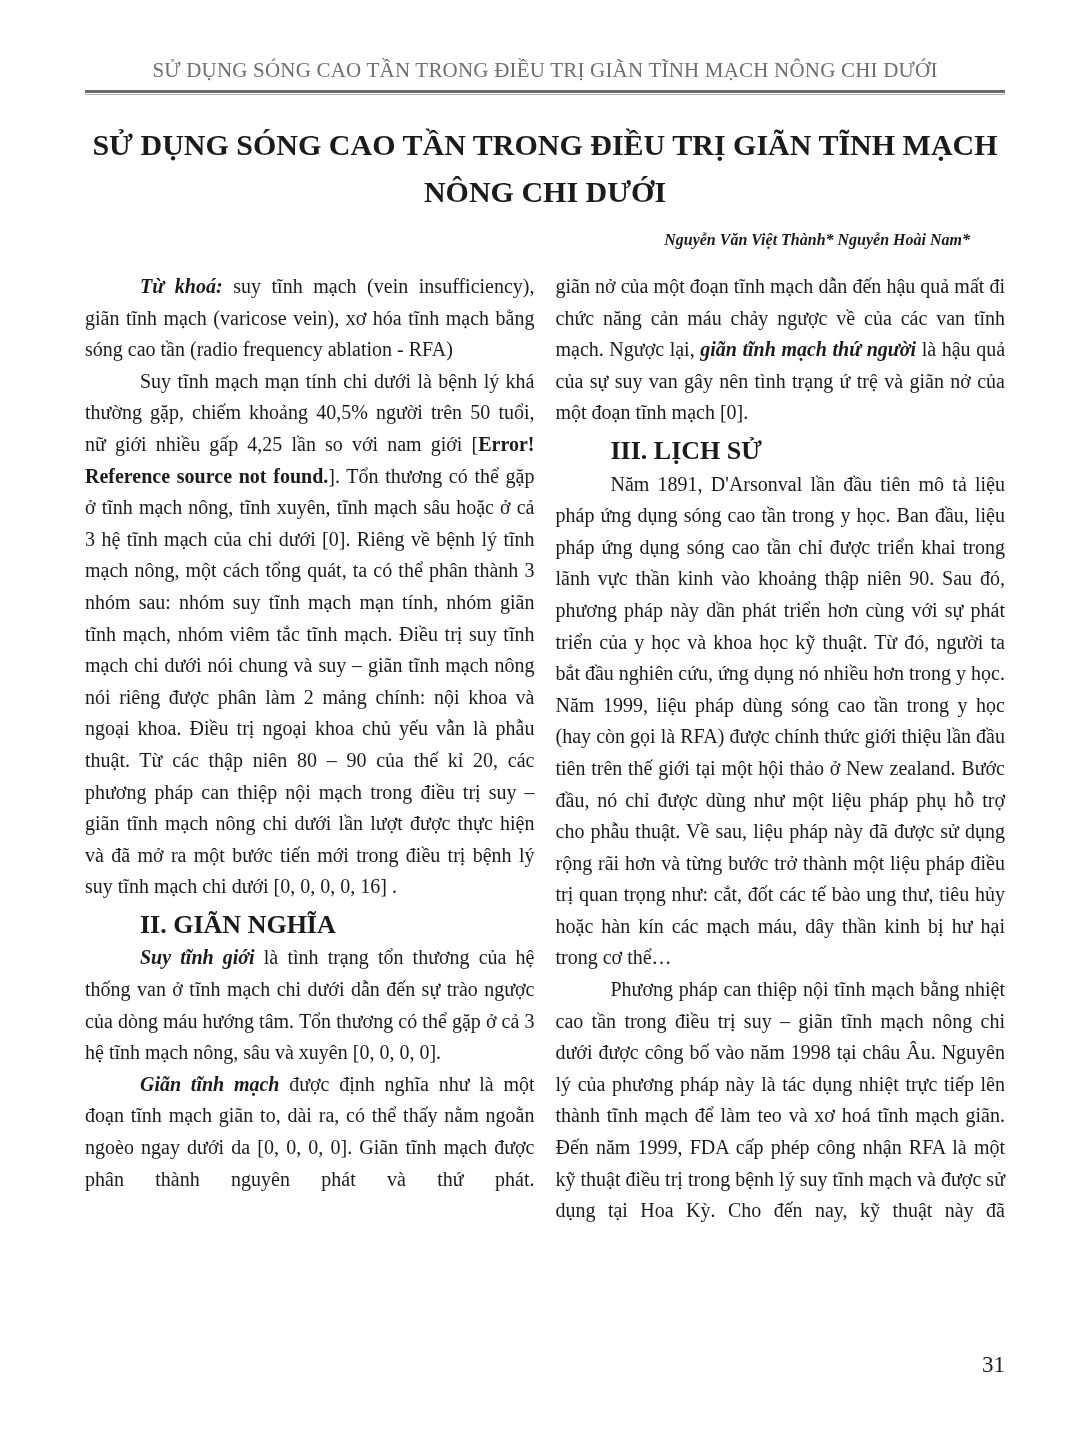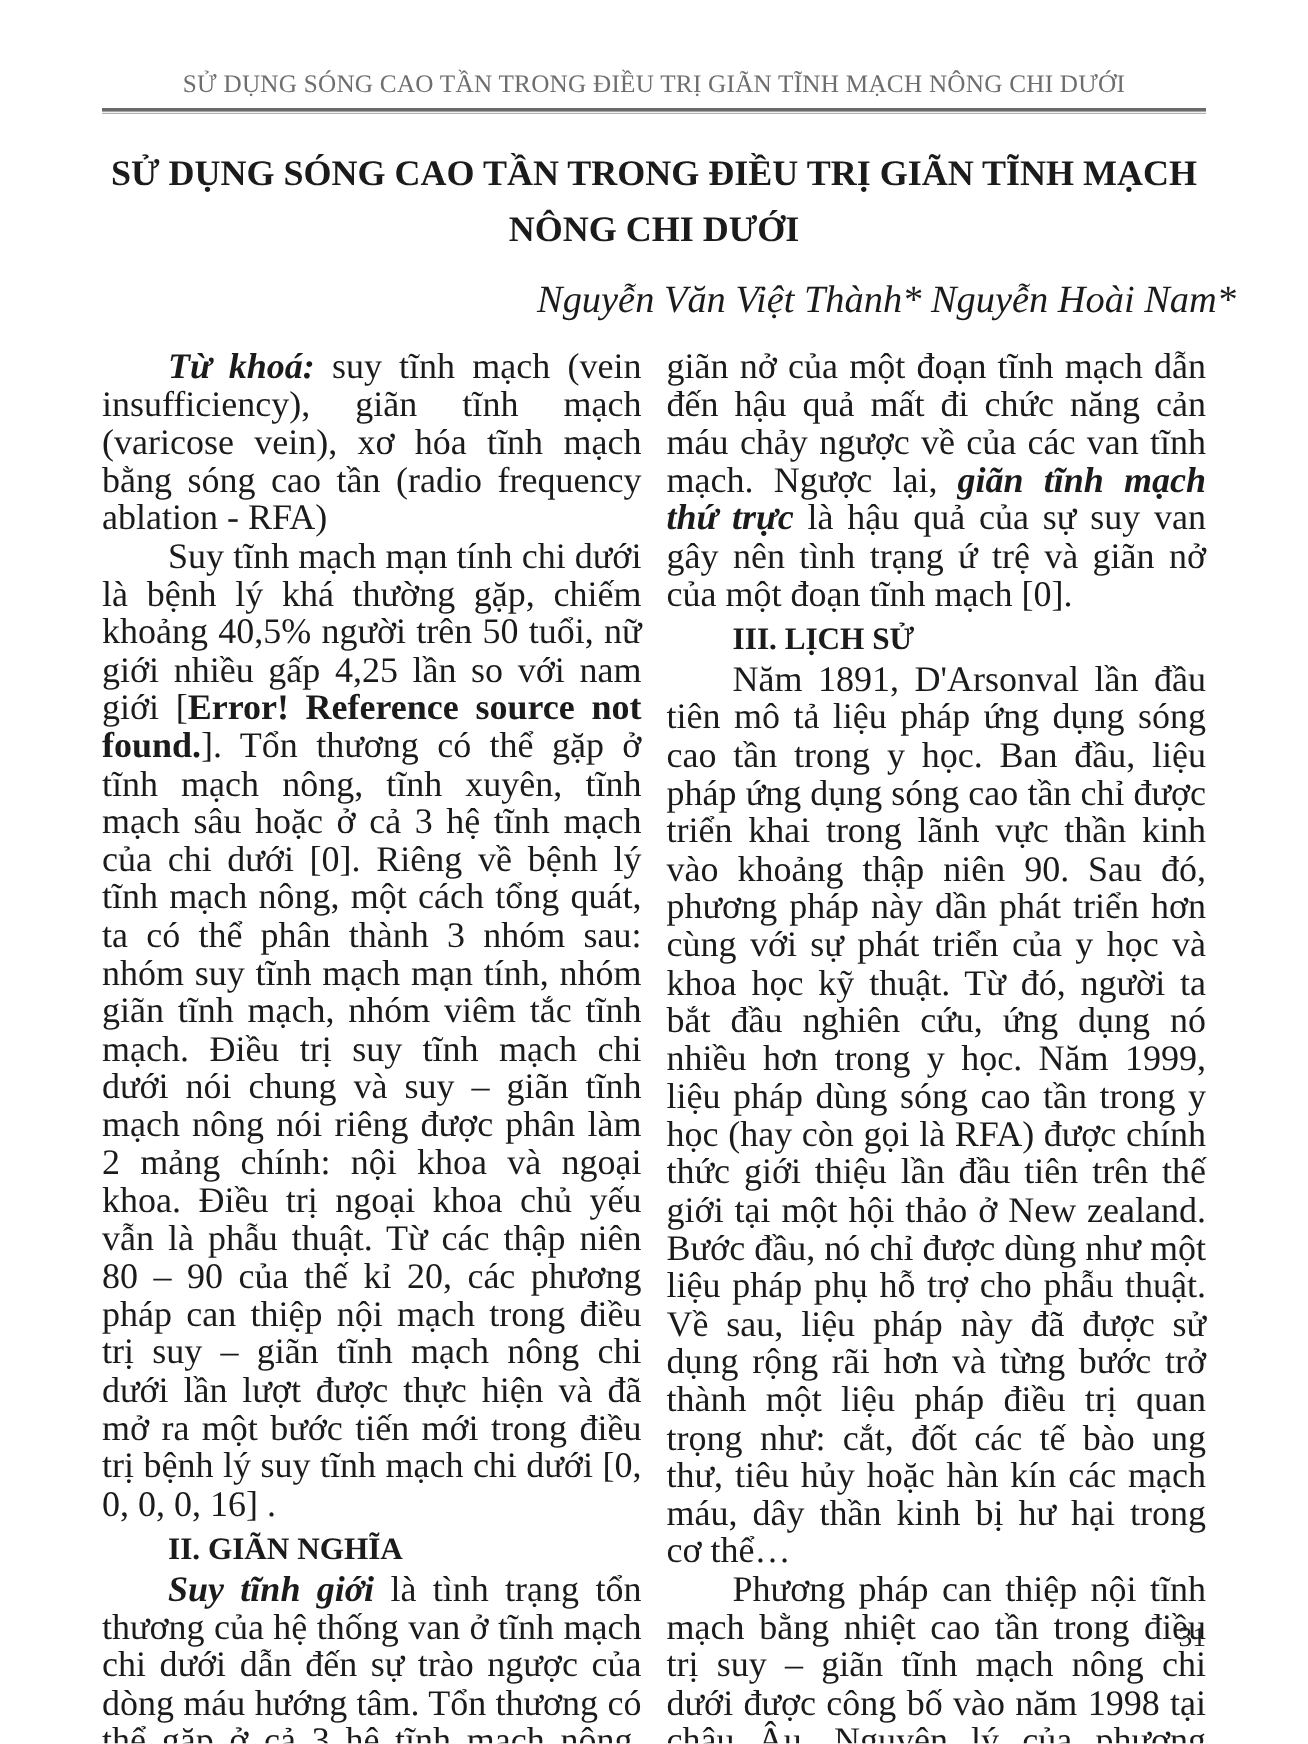--- a/index.html
+++ b/index.html
@@ -28,37 +28,38 @@
 
   .article-title {
     margin-top: 26px;
     text-align: center;
     font-weight: bold;
     font-size: 30px;
     line-height: 47px;
   }
   .authors {
     margin-top: 16px;
-    padding-right: 60px;
+    padding-right: 120px;
     text-align: right;
     font-style: italic;
-    font-size: 32px;
+    font-size: 16px;
+    font-weight: bold;
   }
 
   .columns {
     display: flex;
     padding: 0 85px;
     gap: 21px;
     margin-top: 22px;
   }
   .col { width: 449.5px; }
 
   .para {
     margin: 0;
-    font-size: 30px;
+    font-size: 20px;
     line-height: 31.6px;
     text-align: justify;
     text-indent: 55px;
   }
   .para.noindent { text-indent: 0; }
   .para.fill-last { text-align-last: justify; }
   .heading {
     font-weight: bold;
     font-size: 26px;
     line-height: 31.6px;
@@ -97,21 +98,21 @@
 
   <div class="columns">
     <div class="col">
         <p class="para"><span class="seg-bi">Từ khoá: </span><span class="seg-p">suy tĩnh mạch (vein insufficiency), giãn tĩnh mạch (varicose vein), xơ hóa tĩnh mạch bằng sóng cao tần (radio frequency ablation - RFA)</span></p>
         <p class="para"><span class="seg-p">Suy tĩnh mạch mạn tính chi dưới là bệnh lý khá thường gặp, chiếm khoảng 40,5% người trên 50 tuổi, nữ giới nhiều gấp 4,25 lần so với nam giới [</span><span class="seg-b">Error! Reference source not found.</span><span class="seg-p">]. Tổn thương có thể gặp ở tĩnh mạch nông, tĩnh xuyên, tĩnh mạch sâu hoặc ở cả 3 hệ tĩnh mạch của chi dưới [0]. Riêng về bệnh lý tĩnh mạch nông, một cách tổng quát, ta có thể phân thành 3 nhóm sau: nhóm suy tĩnh mạch mạn tính, nhóm giãn tĩnh mạch, nhóm viêm tắc tĩnh mạch. Điều trị suy tĩnh mạch chi dưới nói chung và suy – giãn tĩnh mạch nông nói riêng được phân làm 2 mảng chính: nội khoa và ngoại khoa. Điều trị ngoại khoa chủ yếu vẫn là phẫu thuật. Từ các thập niên 80 – 90 của thế kỉ 20, các phương pháp can thiệp nội mạch trong điều trị suy – giãn tĩnh mạch nông chi dưới lần lượt được thực hiện và đã mở ra một bước tiến mới trong điều trị bệnh lý suy tĩnh mạch chi dưới [0, 0, 0, 0, 16] .</span></p>
         <div class="heading">II. GIÃN NGHĨA</div>
         <p class="para"><span class="seg-bi">Suy tĩnh giới</span><span class="seg-p"> là tình trạng tổn thương của hệ thống van ở tĩnh mạch chi dưới dẫn đến sự trào ngược của dòng máu hướng tâm. Tổn thương có thể gặp ở cả 3 hệ tĩnh mạch nông, sâu và xuyên [0, 0, 0, 0].</span></p>
         <p class="para fill-last"><span class="seg-bi">Giãn tĩnh mạch</span><span class="seg-p"> được định nghĩa như là một đoạn tĩnh mạch giãn to, dài ra, có thể thấy nằm ngoằn ngoèo ngay dưới da [0, 0, 0, 0]. Giãn tĩnh mạch được phân thành nguyên phát và thứ phát. </span></p>
       </div>
     <div class="col">
-    <p class="para noindent"><span class="seg-p">giãn nở của một đoạn tĩnh mạch dẫn đến hậu quả mất đi chức năng cản máu chảy ngược về của các van tĩnh mạch. Ngược lại, </span><span class="seg-bi">giãn tĩnh mạch thứ trực</span><span class="seg-p"> là hậu quả của sự suy van gây nên tình trạng ứ trệ và giãn nở của một đoạn tĩnh mạch [0].</span></p>
+    <p class="para noindent"><span class="seg-p">giãn nở của một đoạn tĩnh mạch dẫn đến hậu quả mất đi chức năng cản máu chảy ngược về của các van tĩnh mạch. Ngược lại, </span><span class="seg-bi">giãn tĩnh mạch thứ người</span><span class="seg-p"> là hậu quả của sự suy van gây nên tình trạng ứ trệ và giãn nở của một đoạn tĩnh mạch [0].</span></p>
         <div class="heading">III. LỊCH SỬ</div>
         <p class="para"><span class="seg-p">Năm 1891, D'Arsonval lần đầu tiên mô tả liệu pháp ứng dụng sóng cao tần trong y học. Ban đầu, liệu pháp ứng dụng sóng cao tần chỉ được triển khai trong lãnh vực thần kinh vào khoảng thập niên 90. Sau đó, phương pháp này dần phát triển hơn cùng với sự phát triển của y học và khoa học kỹ thuật. Từ đó, người ta bắt đầu nghiên cứu, ứng dụng nó nhiều hơn trong y học. Năm 1999, liệu pháp dùng sóng cao tần trong y học (hay còn gọi là RFA) được chính thức giới thiệu lần đầu tiên trên thế giới tại một hội thảo ở New zealand. Bước đầu, nó chỉ được dùng như một liệu pháp phụ hỗ trợ cho phẫu thuật. Về sau, liệu pháp này đã được sử dụng rộng rãi hơn và từng bước trở thành một liệu pháp điều trị quan trọng như: cắt, đốt các tế bào ung thư, tiêu hủy hoặc hàn kín các mạch máu, dây thần kinh bị hư hại trong cơ thể…</span></p>
         <p class="para fill-last"><span class="seg-p">Phương pháp can thiệp nội tĩnh mạch bằng nhiệt cao tần trong điều trị suy – giãn tĩnh mạch nông chi dưới được công bố vào năm 1998 tại châu Âu. Nguyên lý của phương pháp này là tác dụng nhiệt trực tiếp lên thành tĩnh mạch để làm teo và xơ hoá tĩnh mạch giãn. Đến năm 1999, FDA cấp phép công nhận RFA là một kỹ thuật điều trị trong bệnh lý suy tĩnh mạch và được sử dụng tại Hoa Kỳ. Cho đến nay, kỹ thuật này đã</span></p>
       </div>
   </div>
 
   <div class="page-number">31</div>
 </div>
 
 </body></html>

